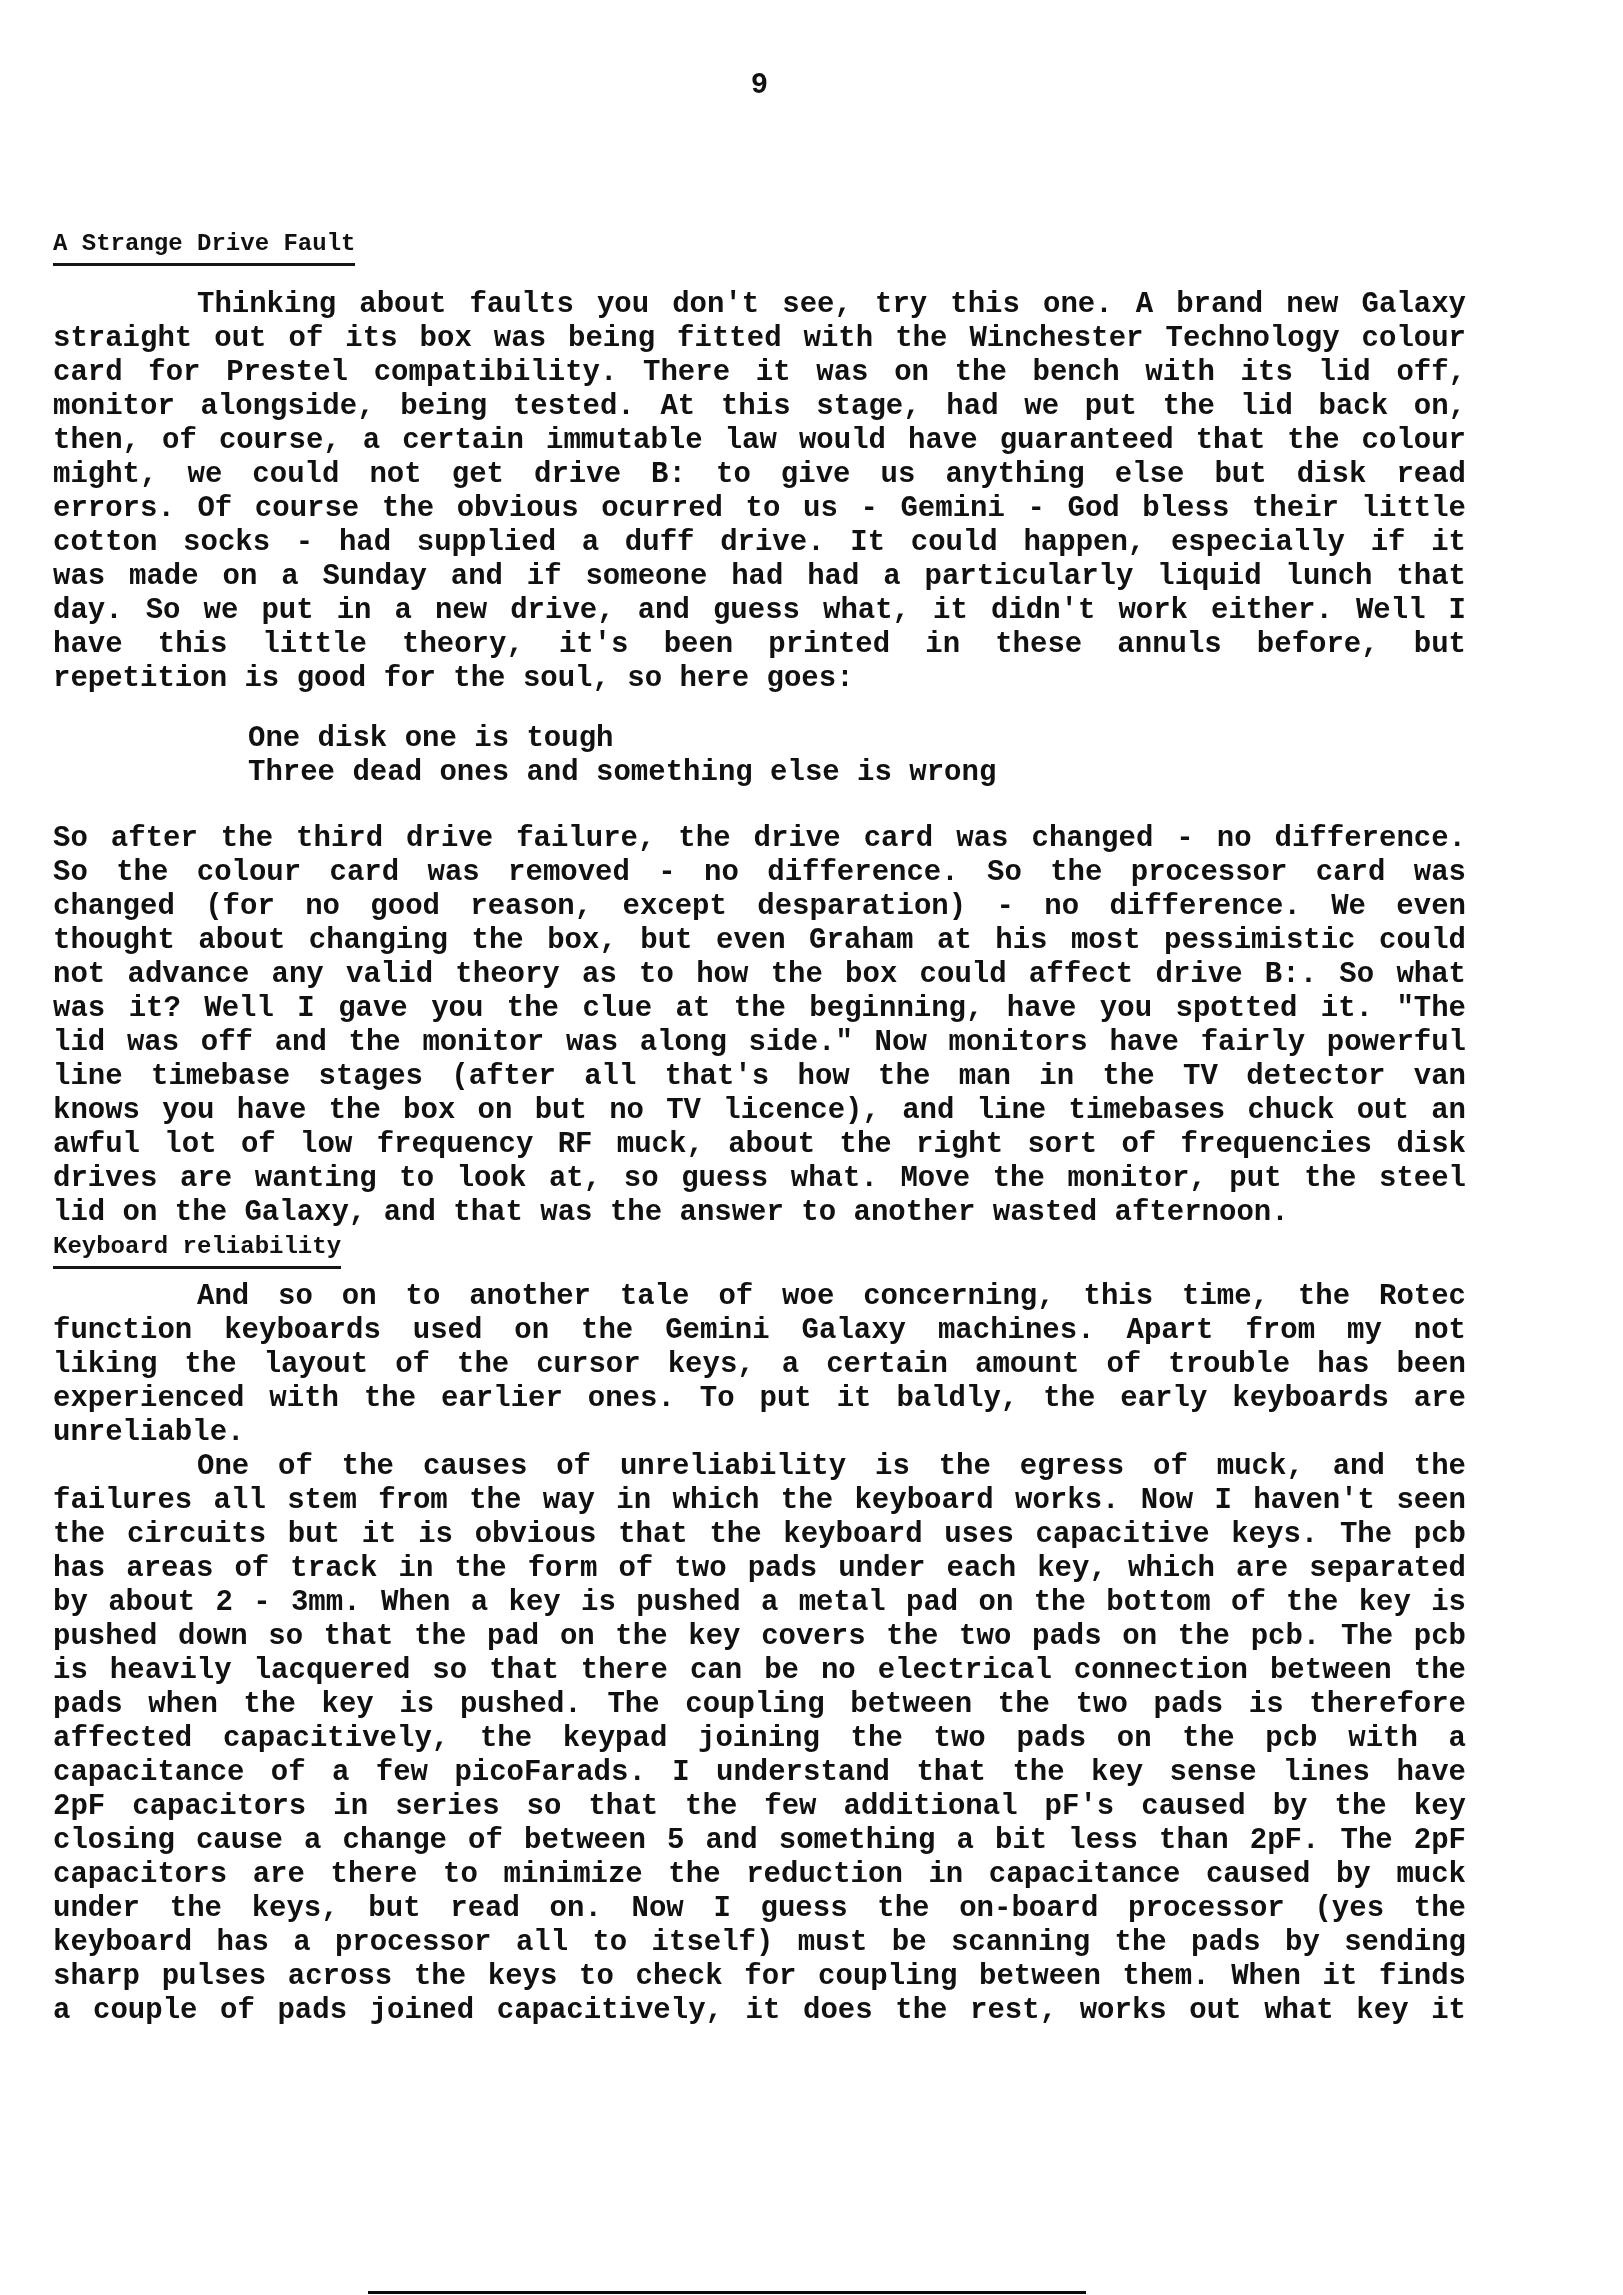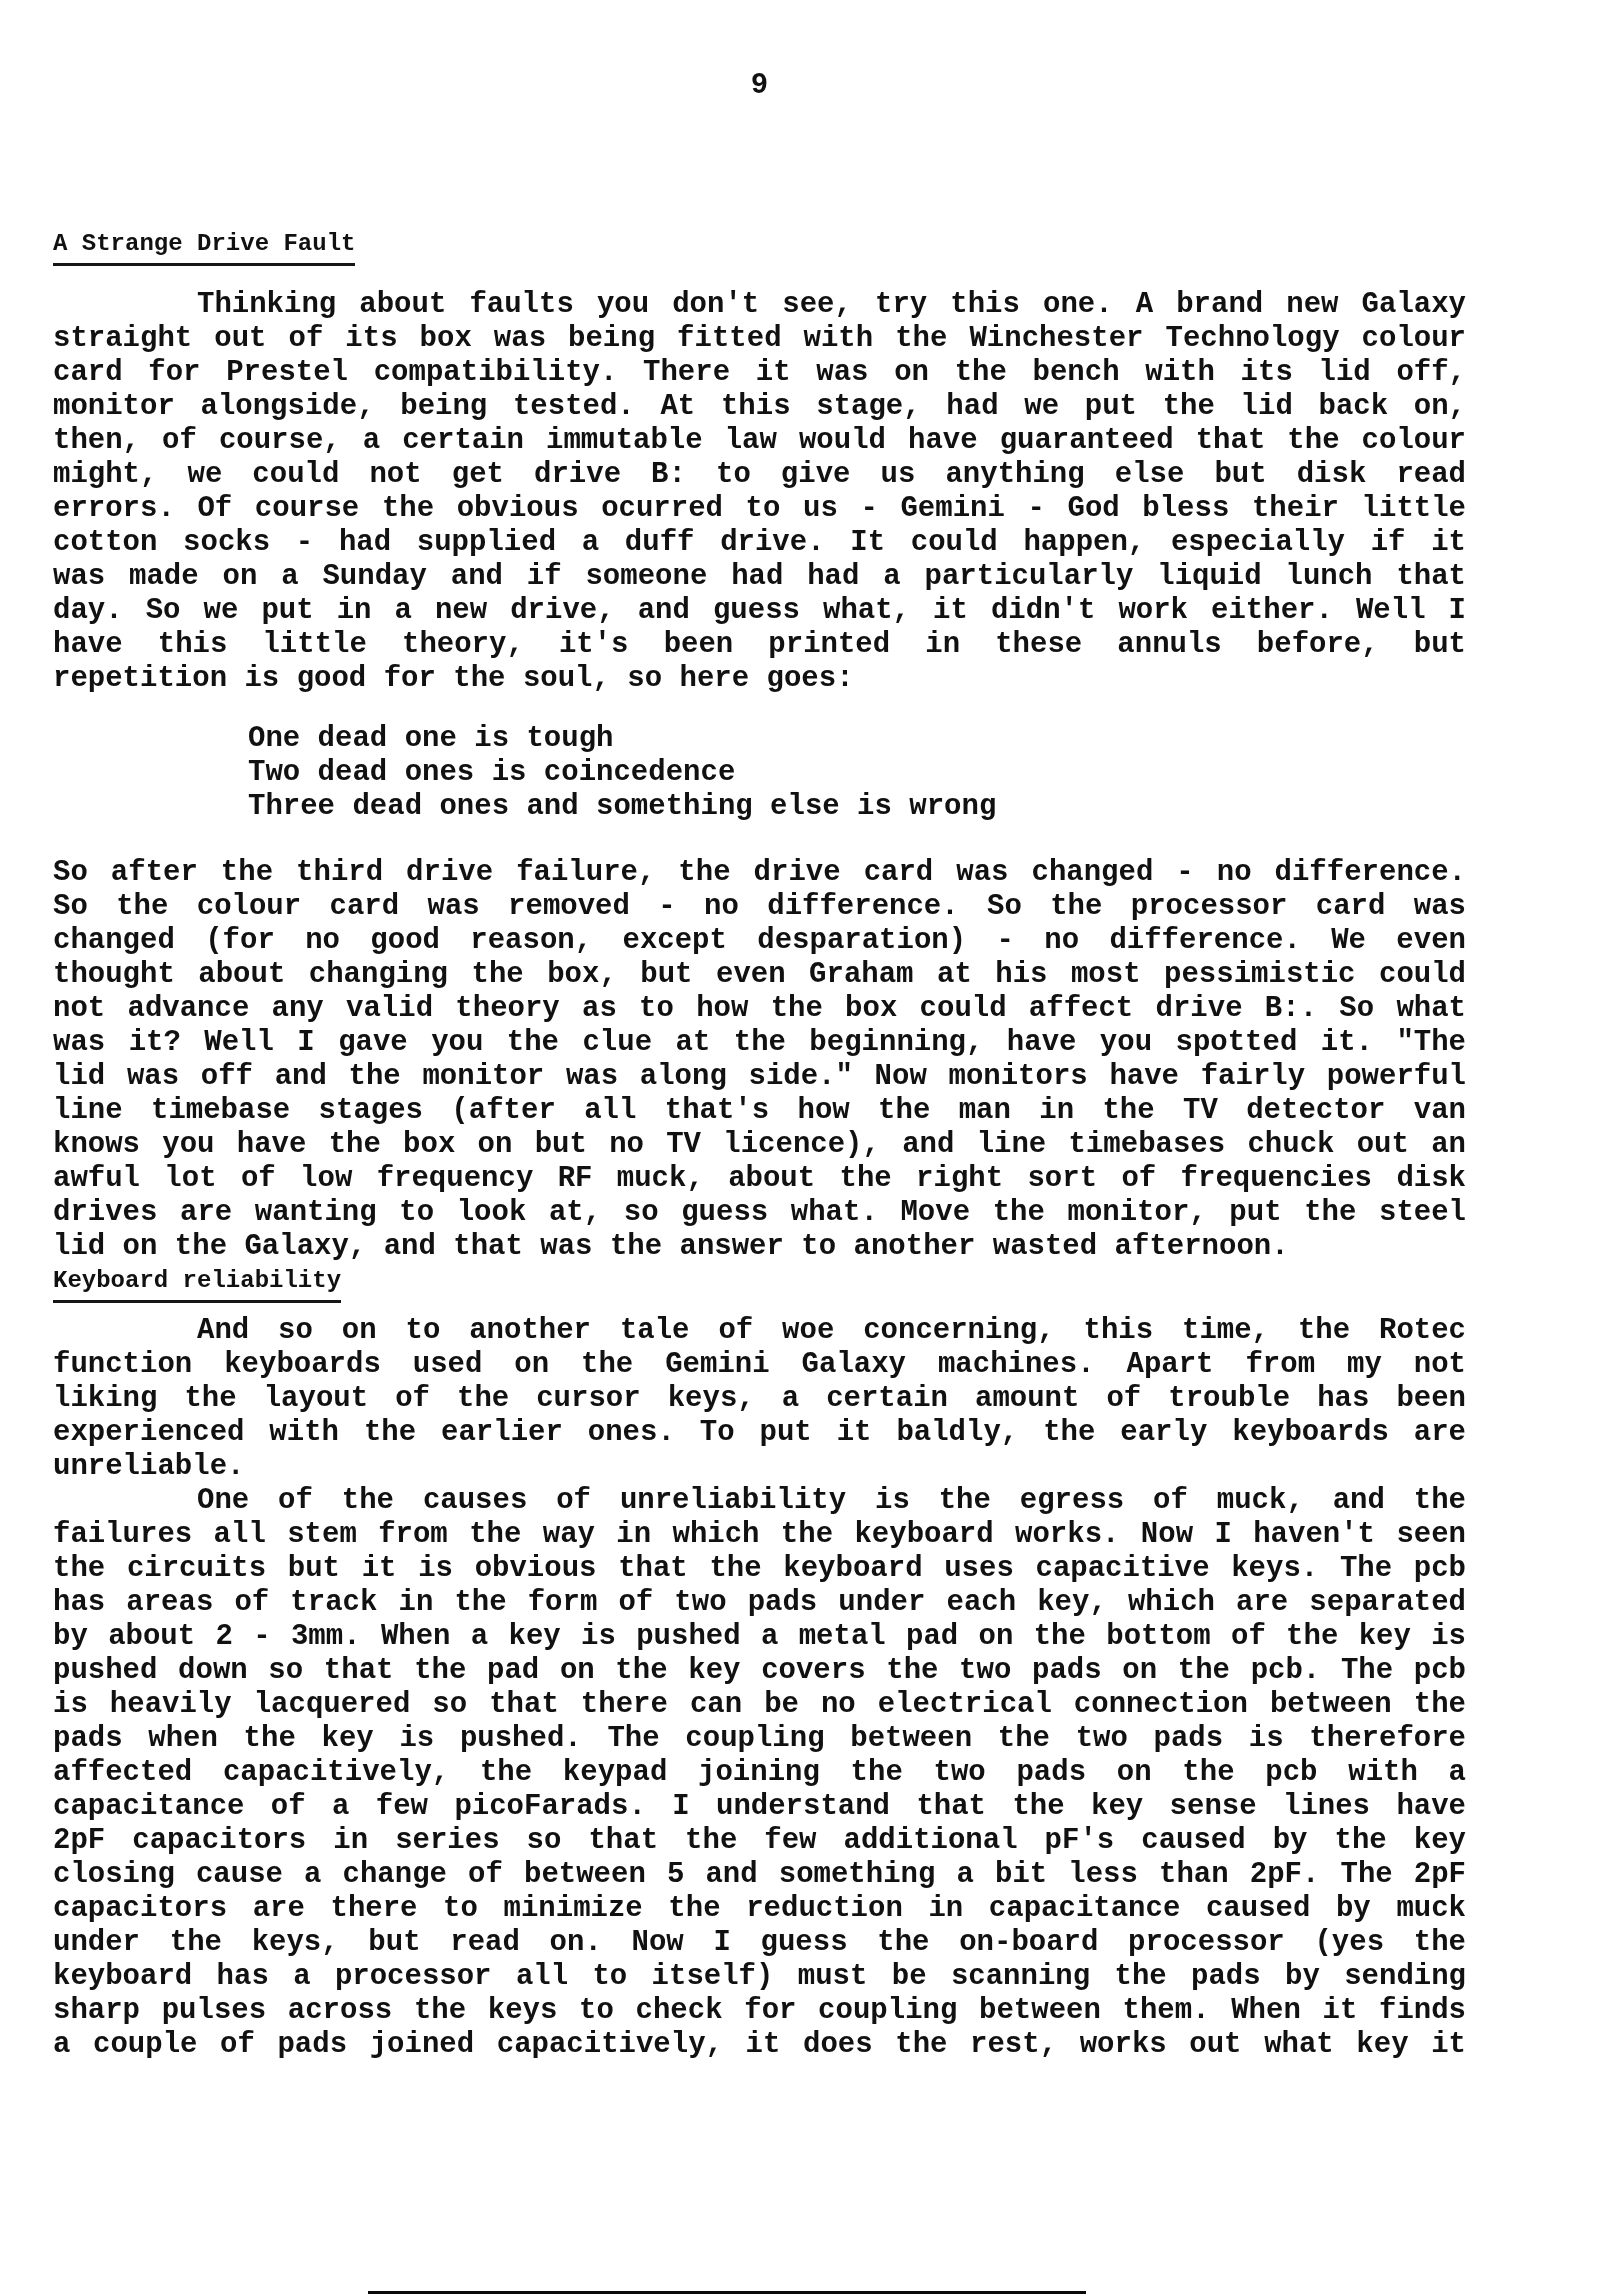--- a/index.html
+++ b/index.html
@@ -95,22 +95,21 @@
       <div class="tline">might, we could not get drive B: to give us anything else but disk read</div>
       <div class="tline">errors. Of course the obvious ocurred to us - Gemini - God bless their little</div>
       <div class="tline">cotton socks - had supplied a duff drive. It could happen, especially if it</div>
       <div class="tline">was made on a Sunday and if someone had had a particularly liquid lunch that</div>
       <div class="tline">day. So we put in a new drive, and guess what, it didn't work either. Well I</div>
       <div class="tline">have this little theory, it's been printed in these annuls before, but</div>
       <div class="tline">repetition is good for the soul, so here goes:</div>
     </div>
 
   <div class="list verse">
-      <div class="tline">One dead one is tough</div>
-      <div class="tline">Two dead ones is coincedence</div>
+      <div class="tline">One disk one is tough</div>
       <div class="tline">Three dead ones and something else is wrong</div>
     </div>
 
   <div class="para para2 soft-last">
       <div class="tline">So after the third drive failure, the drive card was changed - no difference.</div>
       <div class="tline">So the colour card was removed - no difference. So the processor card was</div>
       <div class="tline">changed (for no good reason, except desparation) - no difference. We even</div>
       <div class="tline">thought about changing the box, but even Graham at his most pessimistic could</div>
       <div class="tline">not advance any valid theory as to how the box could affect drive B:. So what</div>
       <div class="tline">was it? Well I gave you the clue at the beginning, have you spotted it. "The</div>

